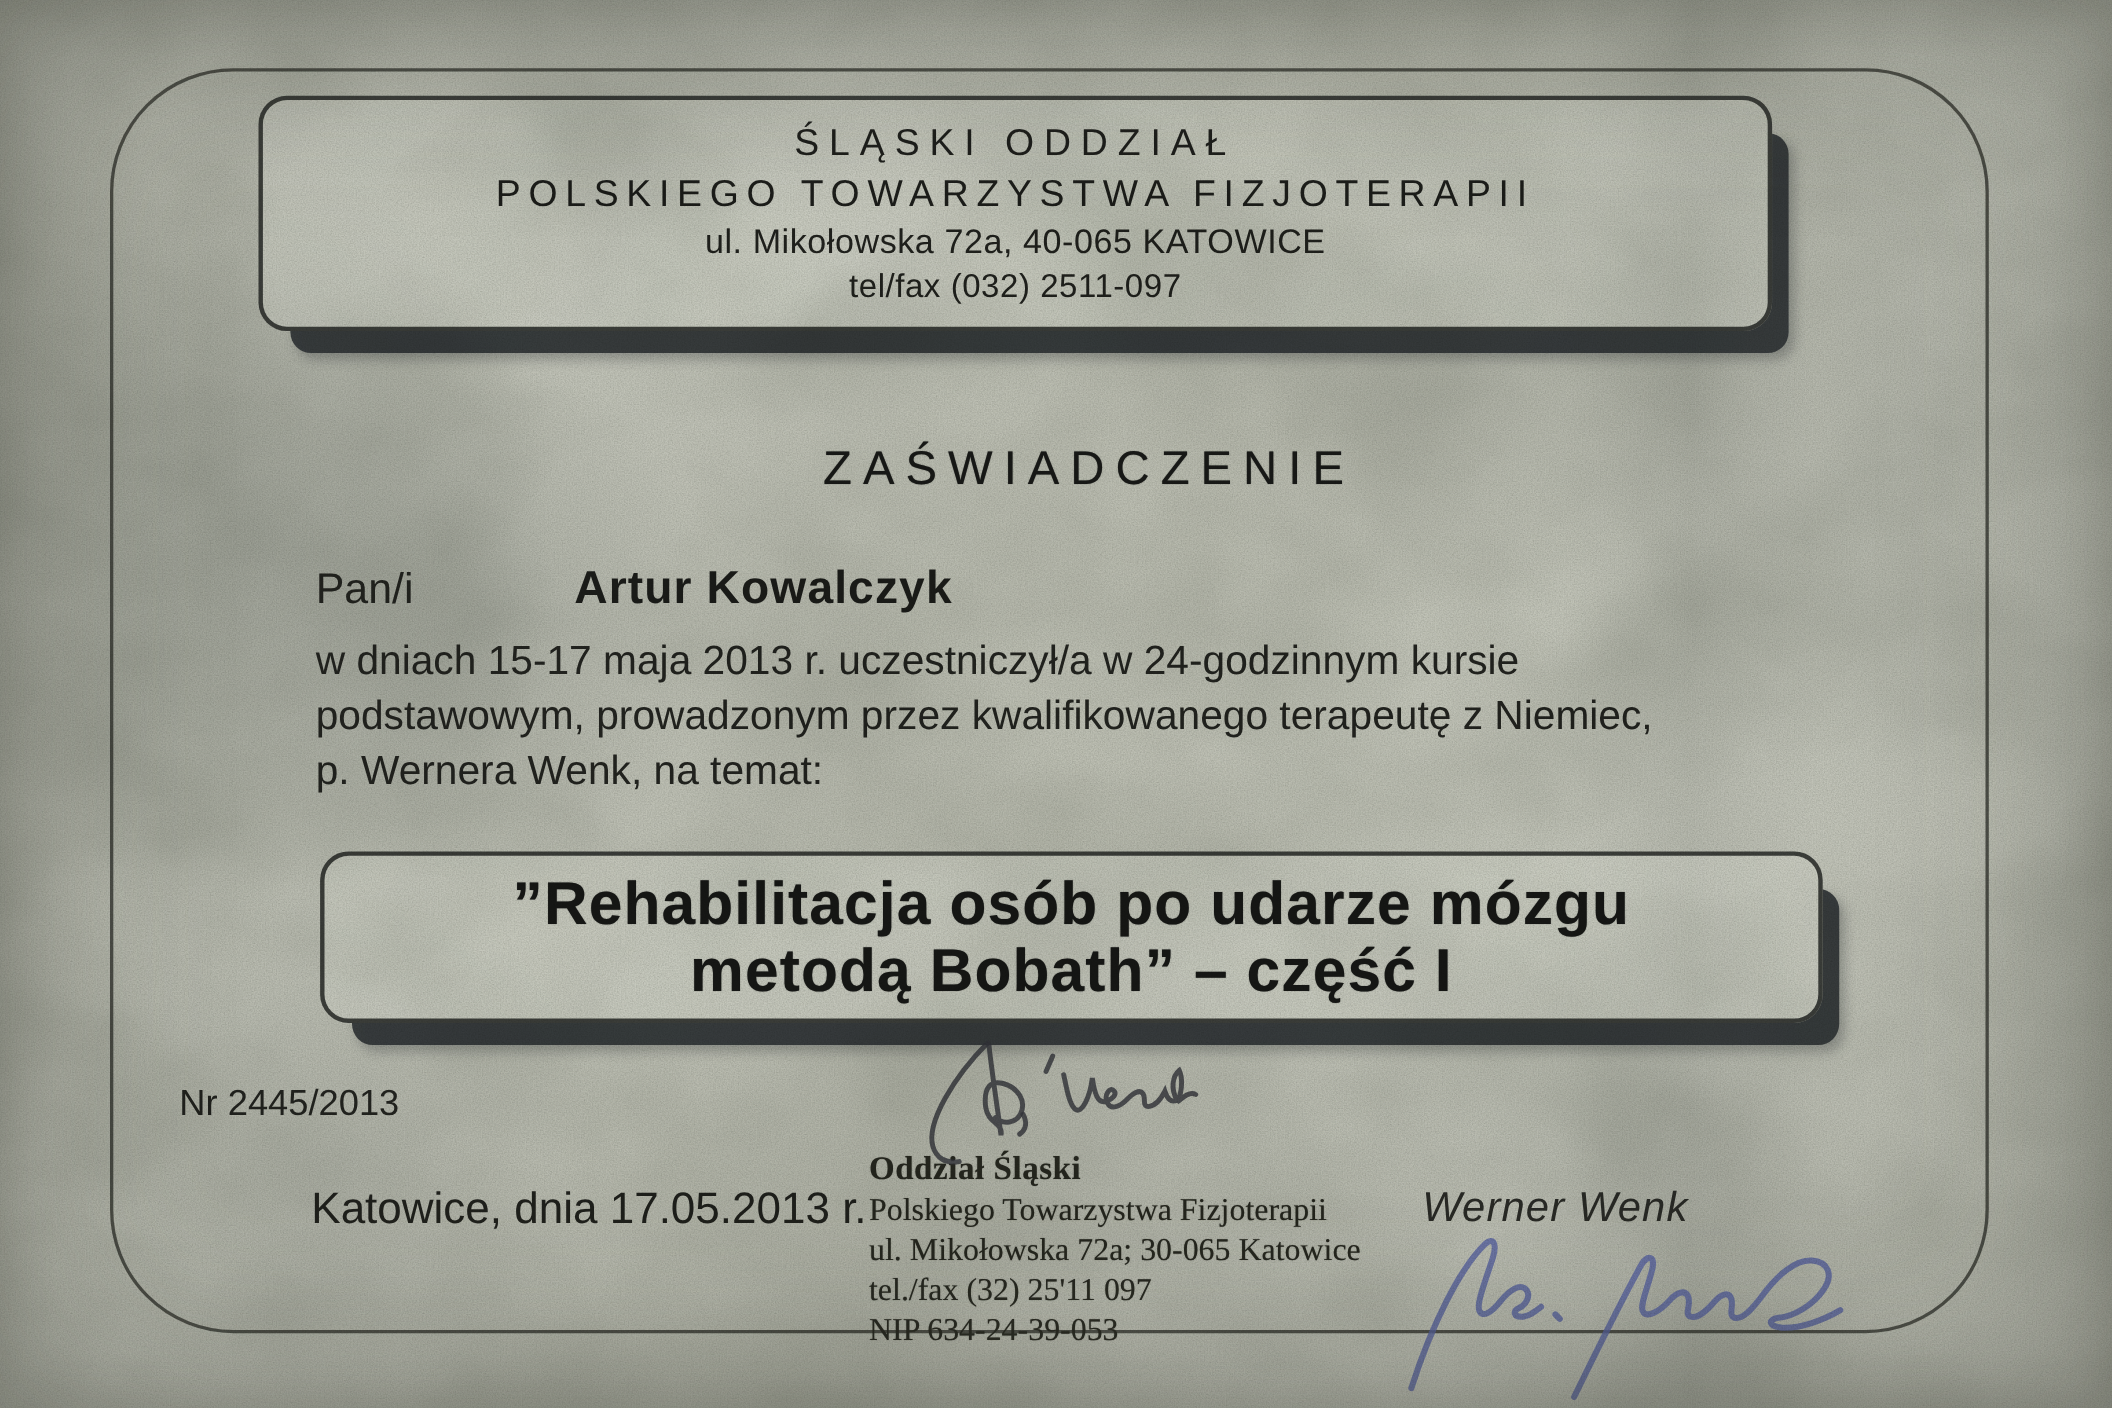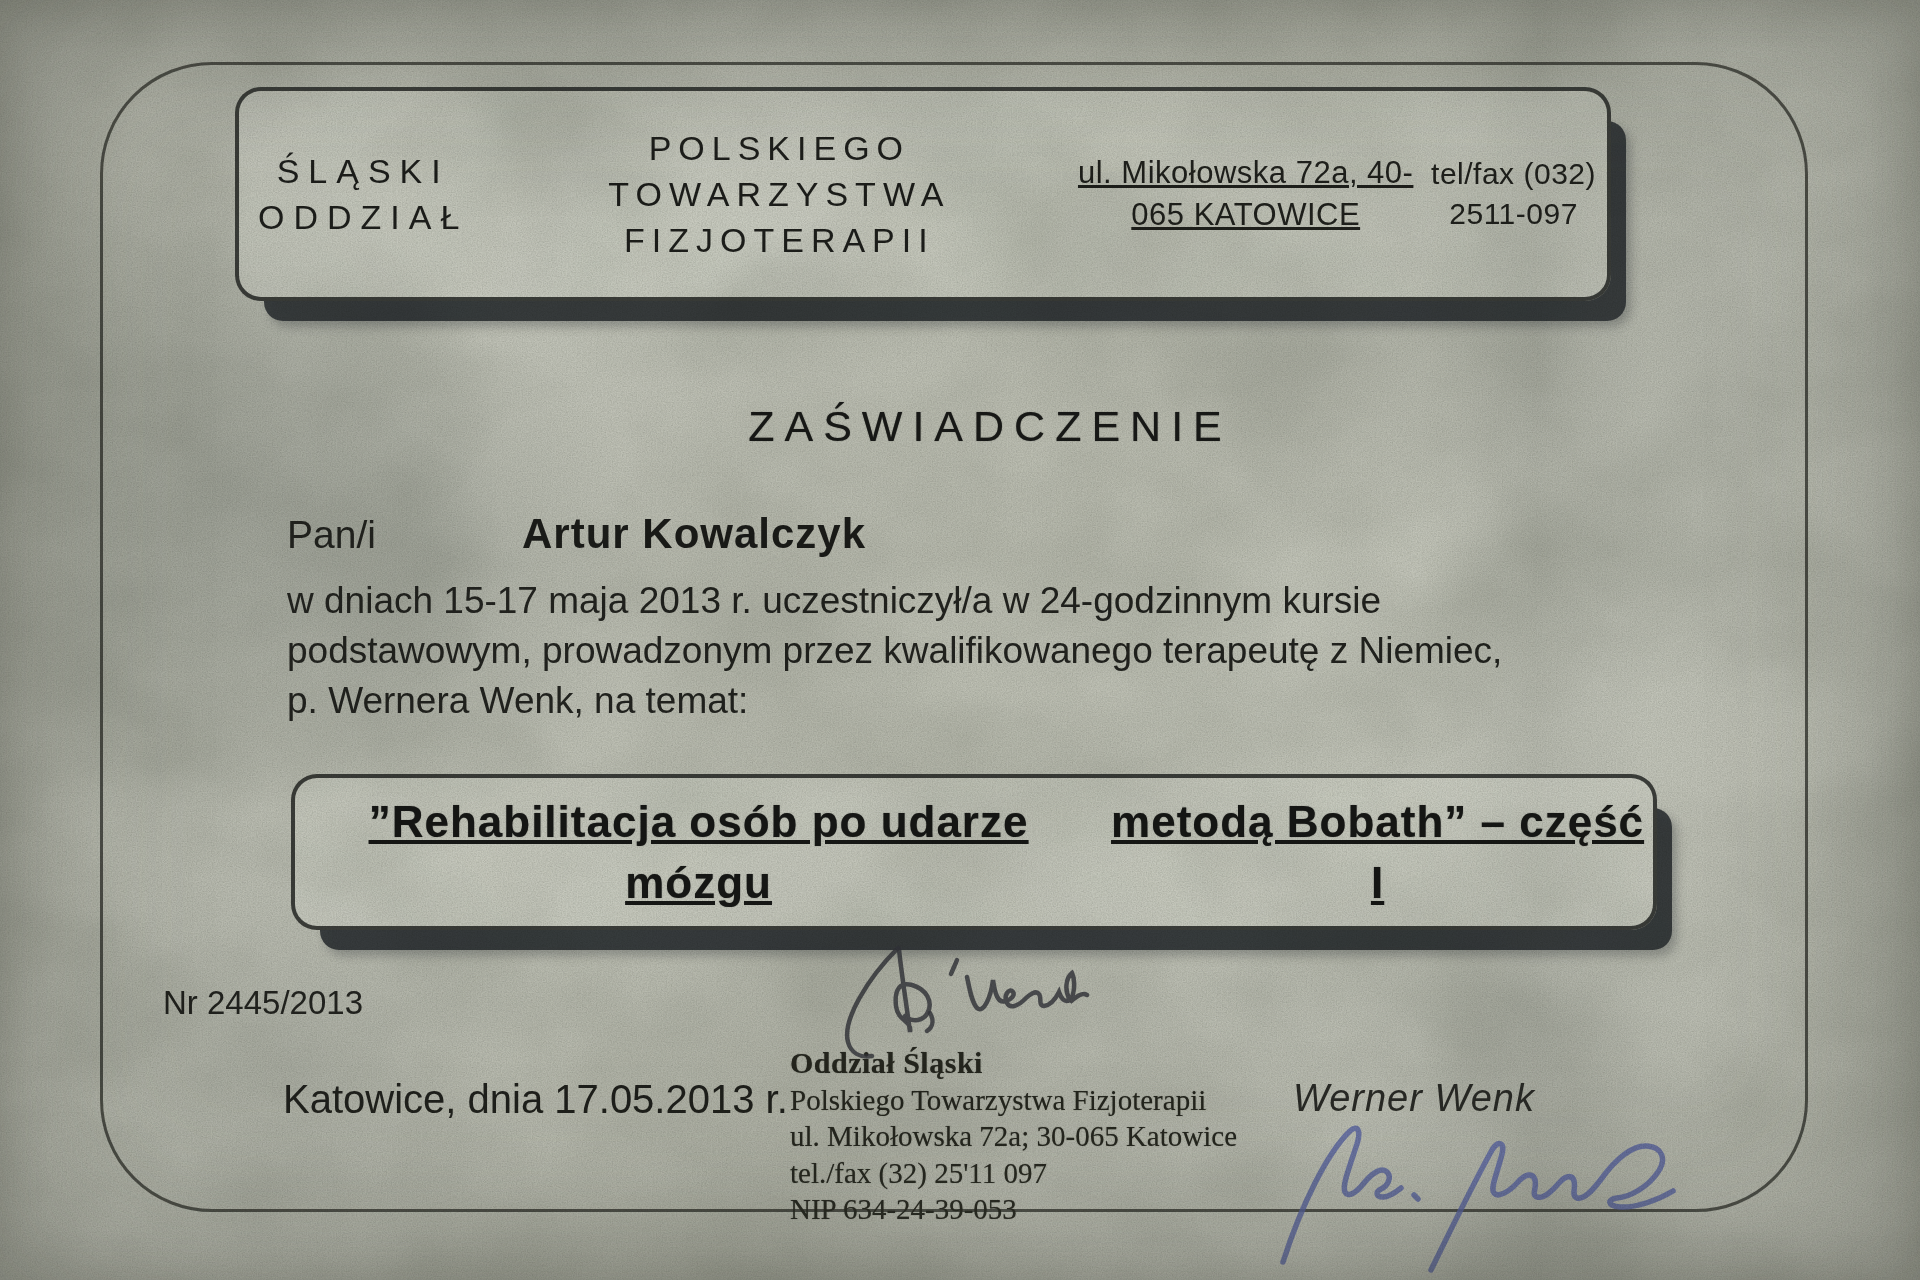--- a/index.html
+++ b/index.html
@@ -24,39 +24,39 @@
   }
   .vignette{box-shadow:inset 0 0 170px 28px rgba(64,66,58,.38), inset 0 0 42px 8px rgba(64,66,58,.18);}
   .frame{
     position:absolute;left:100px;top:62px;width:1702px;height:1144px;
     border:3px solid rgba(52,54,48,.82);border-radius:112px;
   }
   .shadow-box{
     position:absolute;border:4px solid rgba(40,42,40,.88);border-radius:26px;
     background:rgba(214,216,206,.38);
     box-shadow:22px 27px 0 -7px rgba(47,51,53,.92), 27px 33px 10px -7px rgba(47,51,53,.30);
-    display:flex;flex-direction:row;align-items:center;justify-content:center;text-align:center;
+    display:flex;flex-direction:column;align-items:center;justify-content:center;text-align:center;
   }
   .issuer-box{left:235px;top:87px;width:1368px;height:206px;}
   .issuer-l1{font-size:34px;letter-spacing:9px;line-height:46px;color:#1d1e1b;}
   .issuer-l2{font-size:34px;letter-spacing:7px;line-height:46px;color:#1d1e1b;}
-  .issuer-l3{font-size:31px;letter-spacing:.5px;line-height:42px;color:#20211d;text-decoration:underline;}
+  .issuer-l3{font-size:31px;letter-spacing:.5px;line-height:42px;color:#20211d;}
   .issuer-l4{font-size:30px;letter-spacing:.5px;line-height:40px;color:#20211d;}
   .cert-title{
     position:absolute;left:100px;top:402px;width:1708px;padding-left:72px;box-sizing:border-box;
     text-align:center;font-size:43px;font-weight:400;letter-spacing:10px;color:#181917;
     text-shadow:0 0 1px rgba(25,26,24,.6);
   }
   .recipient{position:absolute;left:287px;top:510px;}
   .pan{display:inline-block;width:235px;font-size:39px;color:#22231f;}
   .rname{font-size:42px;font-weight:700;letter-spacing:1px;color:#1b1c19;}
   .body-text{position:absolute;left:287px;top:576px;font-size:37px;line-height:50px;color:#22231f;}
   .course-box{left:291px;top:774px;width:1358px;height:148px;}
-  .course-line{font-size:44px;font-weight:700;letter-spacing:1px;line-height:61px;color:#161715;
-    text-shadow:0 0 1px rgba(22,23,21,.55);text-decoration:underline;}
+  .course-line{font-size:55px;font-weight:700;letter-spacing:1px;line-height:61px;color:#161715;
+    text-shadow:0 0 1px rgba(22,23,21,.55);}
   .cert-number{position:absolute;left:163px;top:984px;font-size:33px;color:#22231f;text-align:right;}
   .date-line{position:absolute;left:283px;top:1077px;font-size:40px;color:#20211d;}
   .stamp{
     position:absolute;left:790px;top:1045px;width:500px;text-align:left;
     font-family:"Liberation Serif", serif;color:#26271f;line-height:36.5px;
     text-shadow:0 0 1px rgba(38,39,31,.5);
   }
   .stamp-l1{font-size:30px;font-weight:700;letter-spacing:.5px;}
   .stamp-l{font-size:29px;}
   .trainer{position:absolute;left:1293px;top:1077px;font-size:38px;font-style:italic;letter-spacing:1px;color:#2a2b27;}

